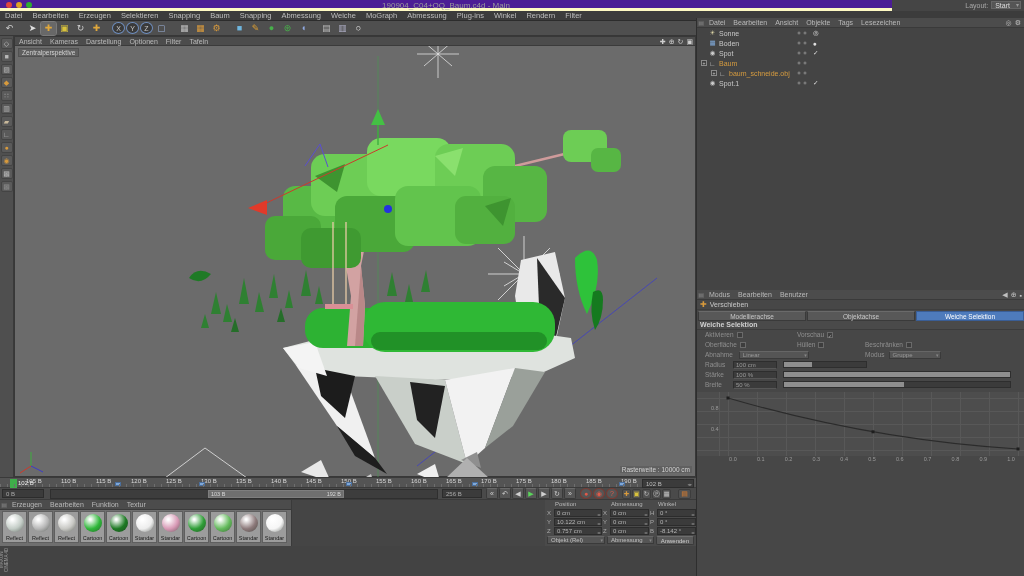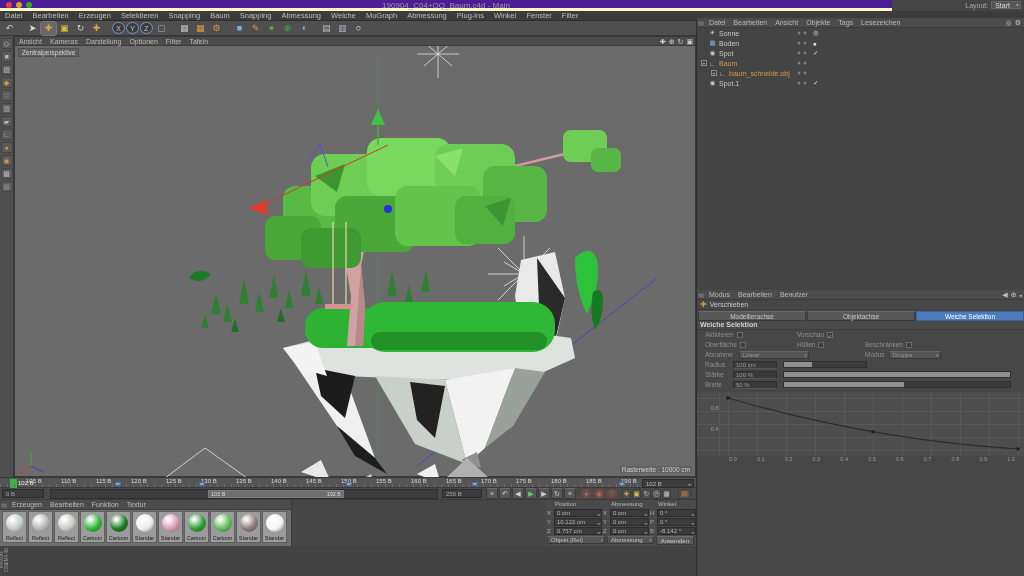--- a/index.html
+++ b/index.html
@@ -168,21 +168,21 @@
       <span class="mi">Selektieren</span>
       <span class="mi">Snapping</span>
       <span class="mi">Baum</span>
       <span class="mi">Snapping</span>
       <span class="mi">Abmessung</span>
       <span class="mi">Weiche</span>
       <span class="mi">MoGraph</span>
       <span class="mi">Abmessung</span>
       <span class="mi">Plug-ins</span>
       <span class="mi">Winkel</span>
-      <span class="mi">Fenster</span>
+      <span class="mi">Rendern</span>
       <span class="mi">Filter</span>
     </div>
   <div class="layoutbox">
     <span>Layout:</span>
     <span class="layout-select">Start</span>
   </div>
 
   <div class="toolbar">
 
       <span class="tbtn" style="color: rgb(207, 207, 207);">↶</span>

